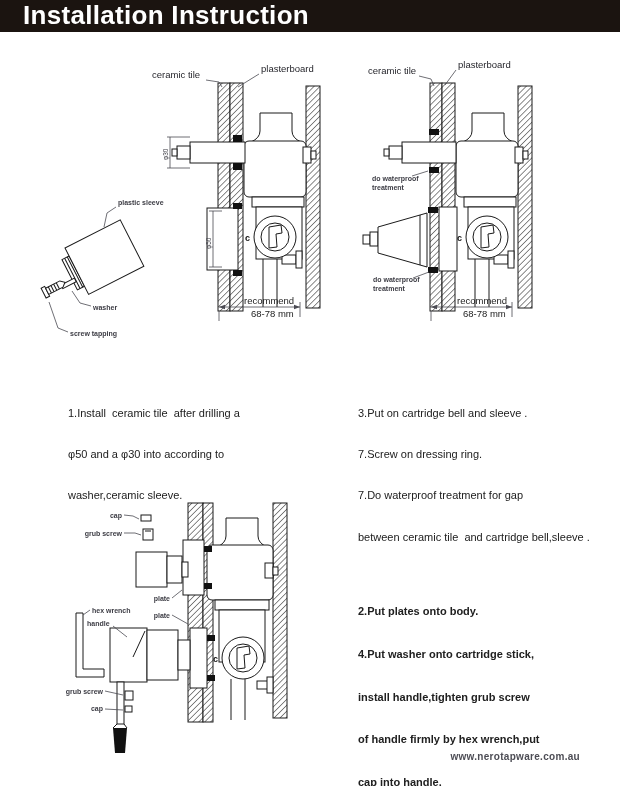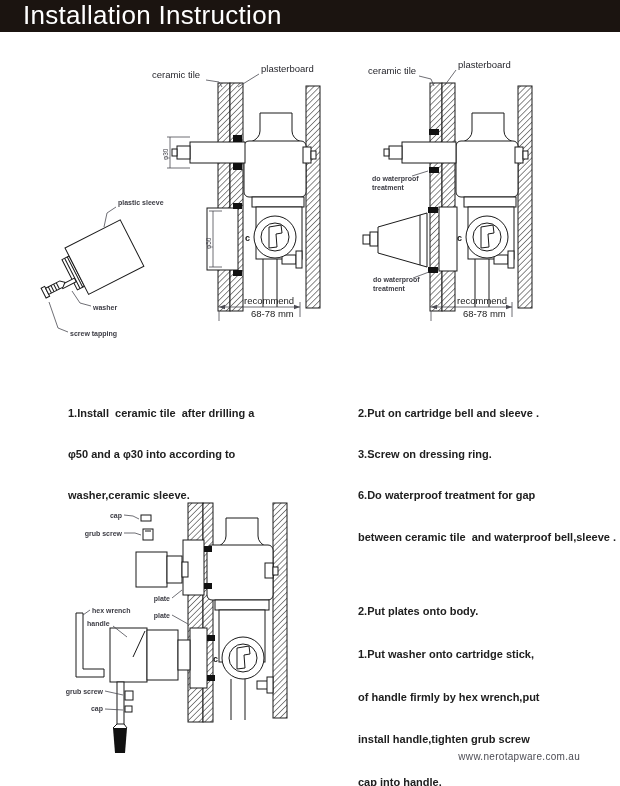--- a/index.html
+++ b/index.html
@@ -6,33 +6,33 @@
   body {
     width:620px; height:786px; background:#ffffff; position:relative;
     font-family:"Liberation Sans", sans-serif; overflow:hidden;
   }
   .header {
     position:absolute; top:0; left:0; width:620px; height:32px;
     background:#1b1410;
   }
   .header .title {
     position:absolute; left:23px; top:0; height:32px; line-height:31px;
-    font-size:26px; color:#ffffff; letter-spacing:0.3px; font-weight:400;
+    font-size:26px; color:#ffffff; letter-spacing:0.3px; font-weight:700;
     white-space:pre;
   }
   .dgm { position:absolute; }
   #dgm1 { left:30px;  top:55px; }
   #dgm2 { left:355px; top:55px; }
   #dgm3 { left:55px;  top:485px; }
-  .steps { position:absolute; font-size:11px; line-height:13.8px; color:#202020; white-space:pre;font-weight:bold; }
+  .steps { position:absolute; font-size:11px; line-height:13.8px; color:#202020; white-space:pre; }
   #steps12 { left:68px;  top:379px; }
   #steps35 { left:358px; top:379px; }
   #steps68 { left:358px; top:576px; font-weight:bold; line-height:14.2px; }
   .footer {
-    position:absolute; top:751px; right:40px; font-size:10px; font-weight:normal;
+    position:absolute; top:751px; right:40px; font-size:10px; font-weight:bold;
     color:#4d4d55; letter-spacing:0.3px;
   }
   
   .ln  { fill:none; stroke:#1a1a1a; stroke-width:1; }
   .fw  { fill:#ffffff; stroke:#1a1a1a; stroke-width:1; }
   .hatchrect { stroke:#1a1a1a; stroke-width:1; }
   .seal { fill:#111111; stroke:none; }
   .ldr { fill:none; stroke:#4a4a52; stroke-width:0.8; }
   .arr { fill:#4a4a52; stroke:none; }
   .lblbig { font-family:"Liberation Sans",sans-serif; font-size:9.5px; fill:#26262c; }
@@ -361,31 +361,31 @@
     </g>
   </svg>
 
   <div id="steps12" class="steps">
     <div>1.Install  ceramic tile  after drilling a</div>
     <div>φ50 and a φ30 into according to</div>
     <div>washer,ceramic sleeve.</div>
   </div>
 
   <div id="steps35" class="steps">
-    <div>2.Put on cartridge bell and sleeve .</div>
-    <div>3.Screw on dressing ring.</div>
-    <div>6.Do waterproof treatment for gap</div>
-    <div>between ceramic tile  and waterproof bell,sleeve .</div>
+    <div>3.Put on cartridge bell and sleeve .</div>
+    <div>7.Screw on dressing ring.</div>
+    <div>7.Do waterproof treatment for gap</div>
+    <div>between ceramic tile  and cartridge bell,sleeve .</div>
   </div>
 
   <div id="steps68" class="steps">
     <div>2.Put plates onto body.</div>
-    <div>1.Put washer onto cartridge stick,</div>
+    <div>4.Put washer onto cartridge stick,</div>
+    <div>install handle,tighten grub screw</div>
     <div>of handle firmly by hex wrench,put</div>
-    <div>install handle,tighten grub screw</div>
     <div>cap into handle.</div>
     
     
     
   </div>
 
   <div class="footer">www.nerotapware.com.au</div>
 
 </div>
 

